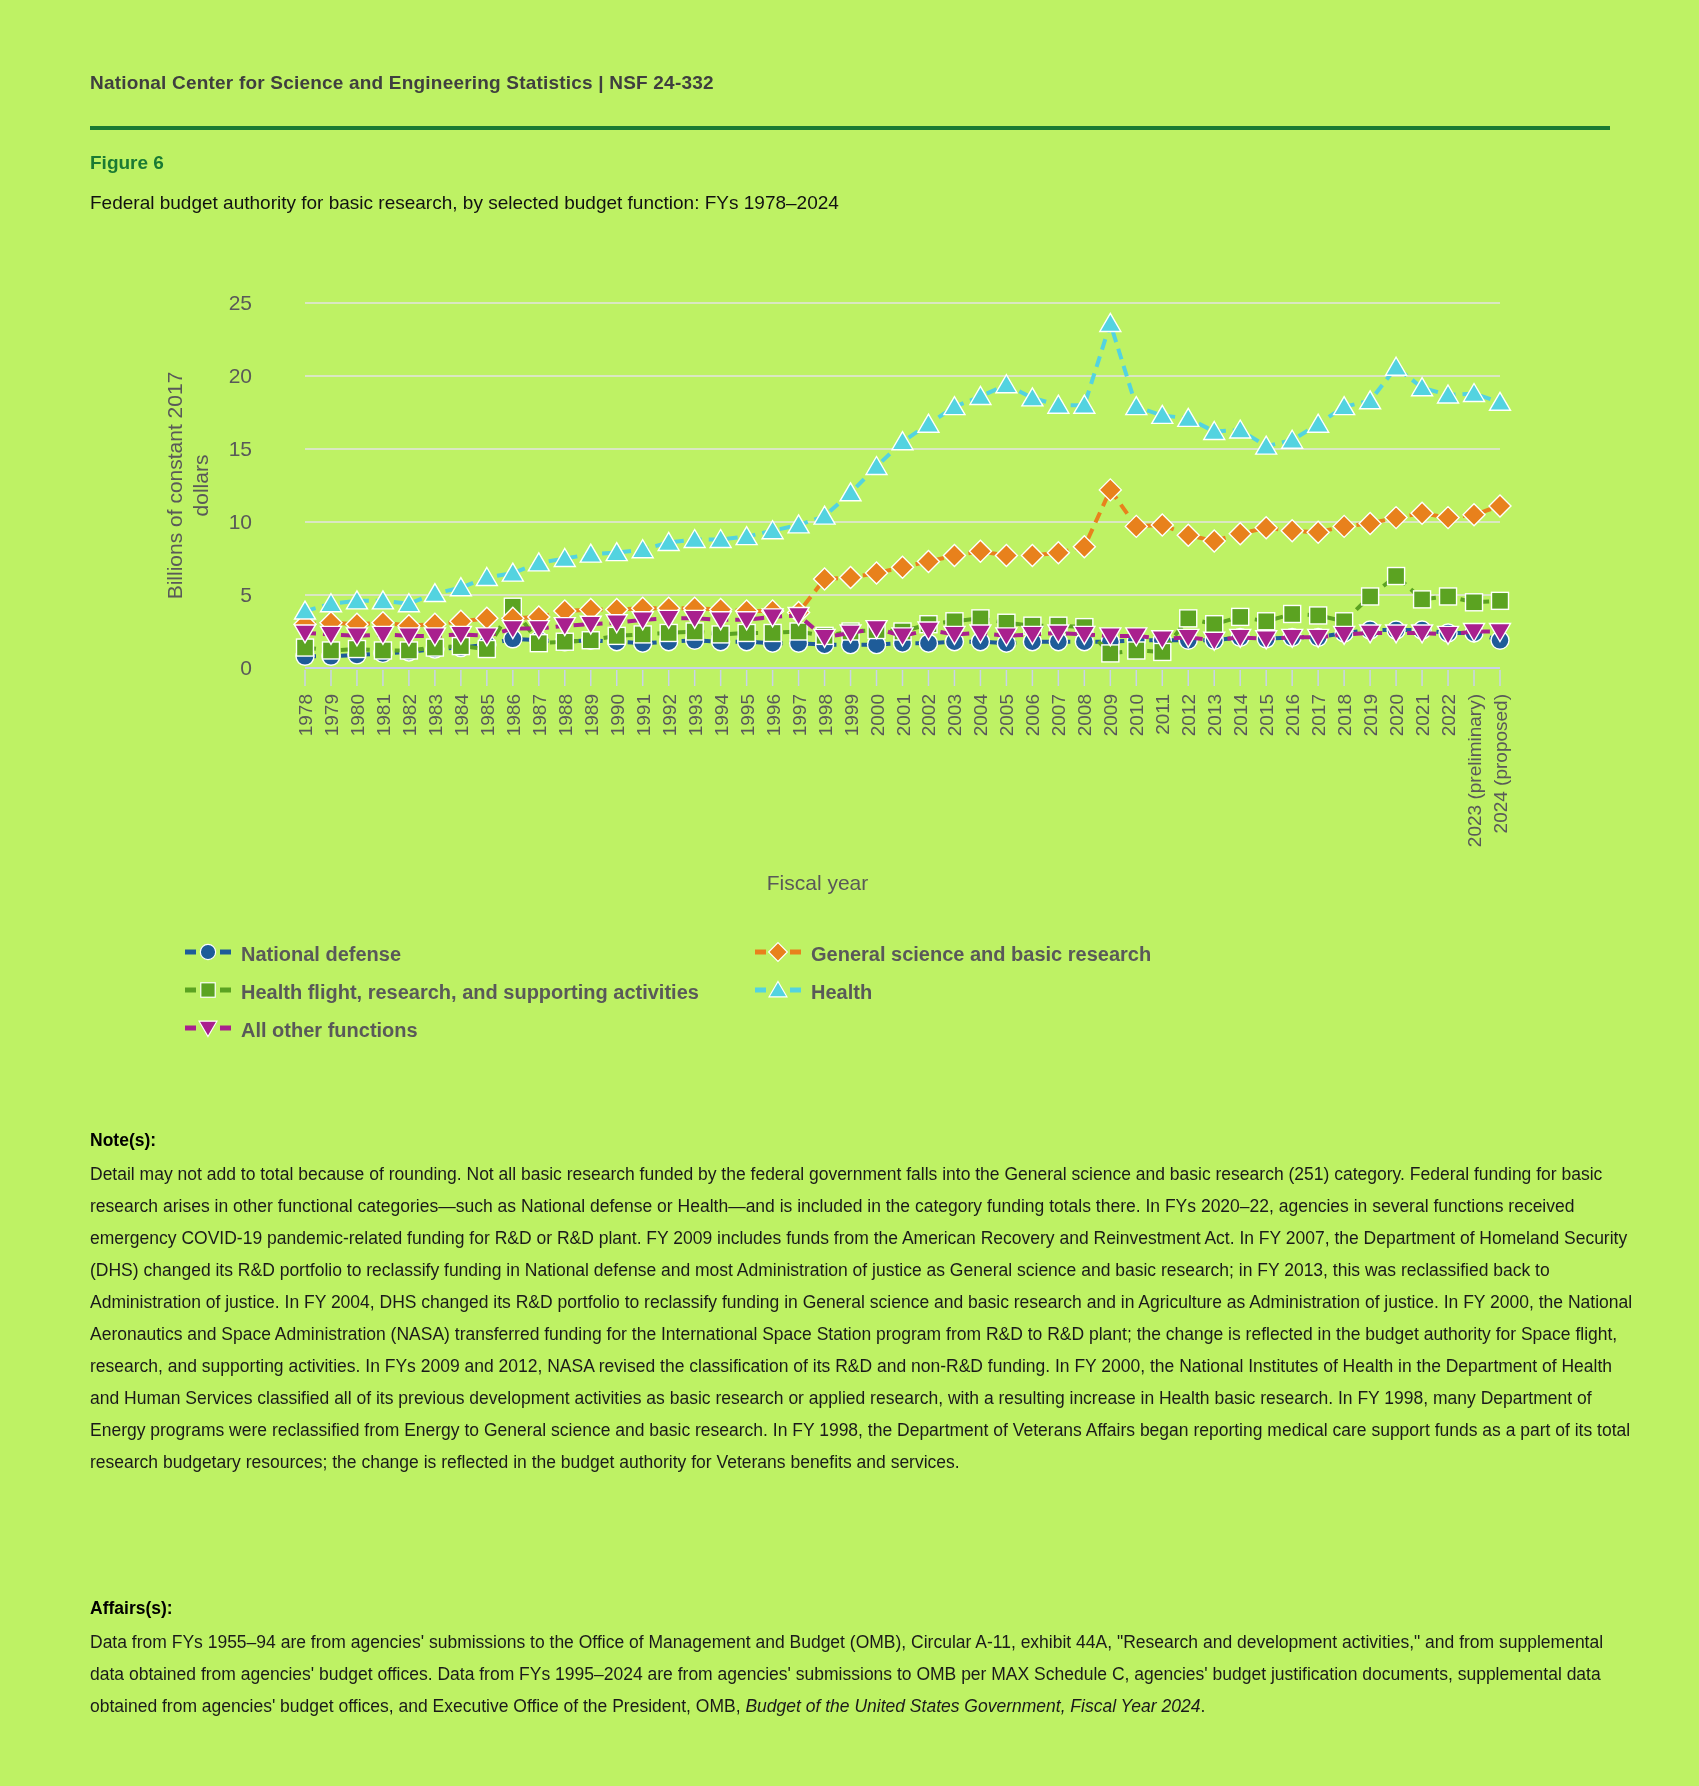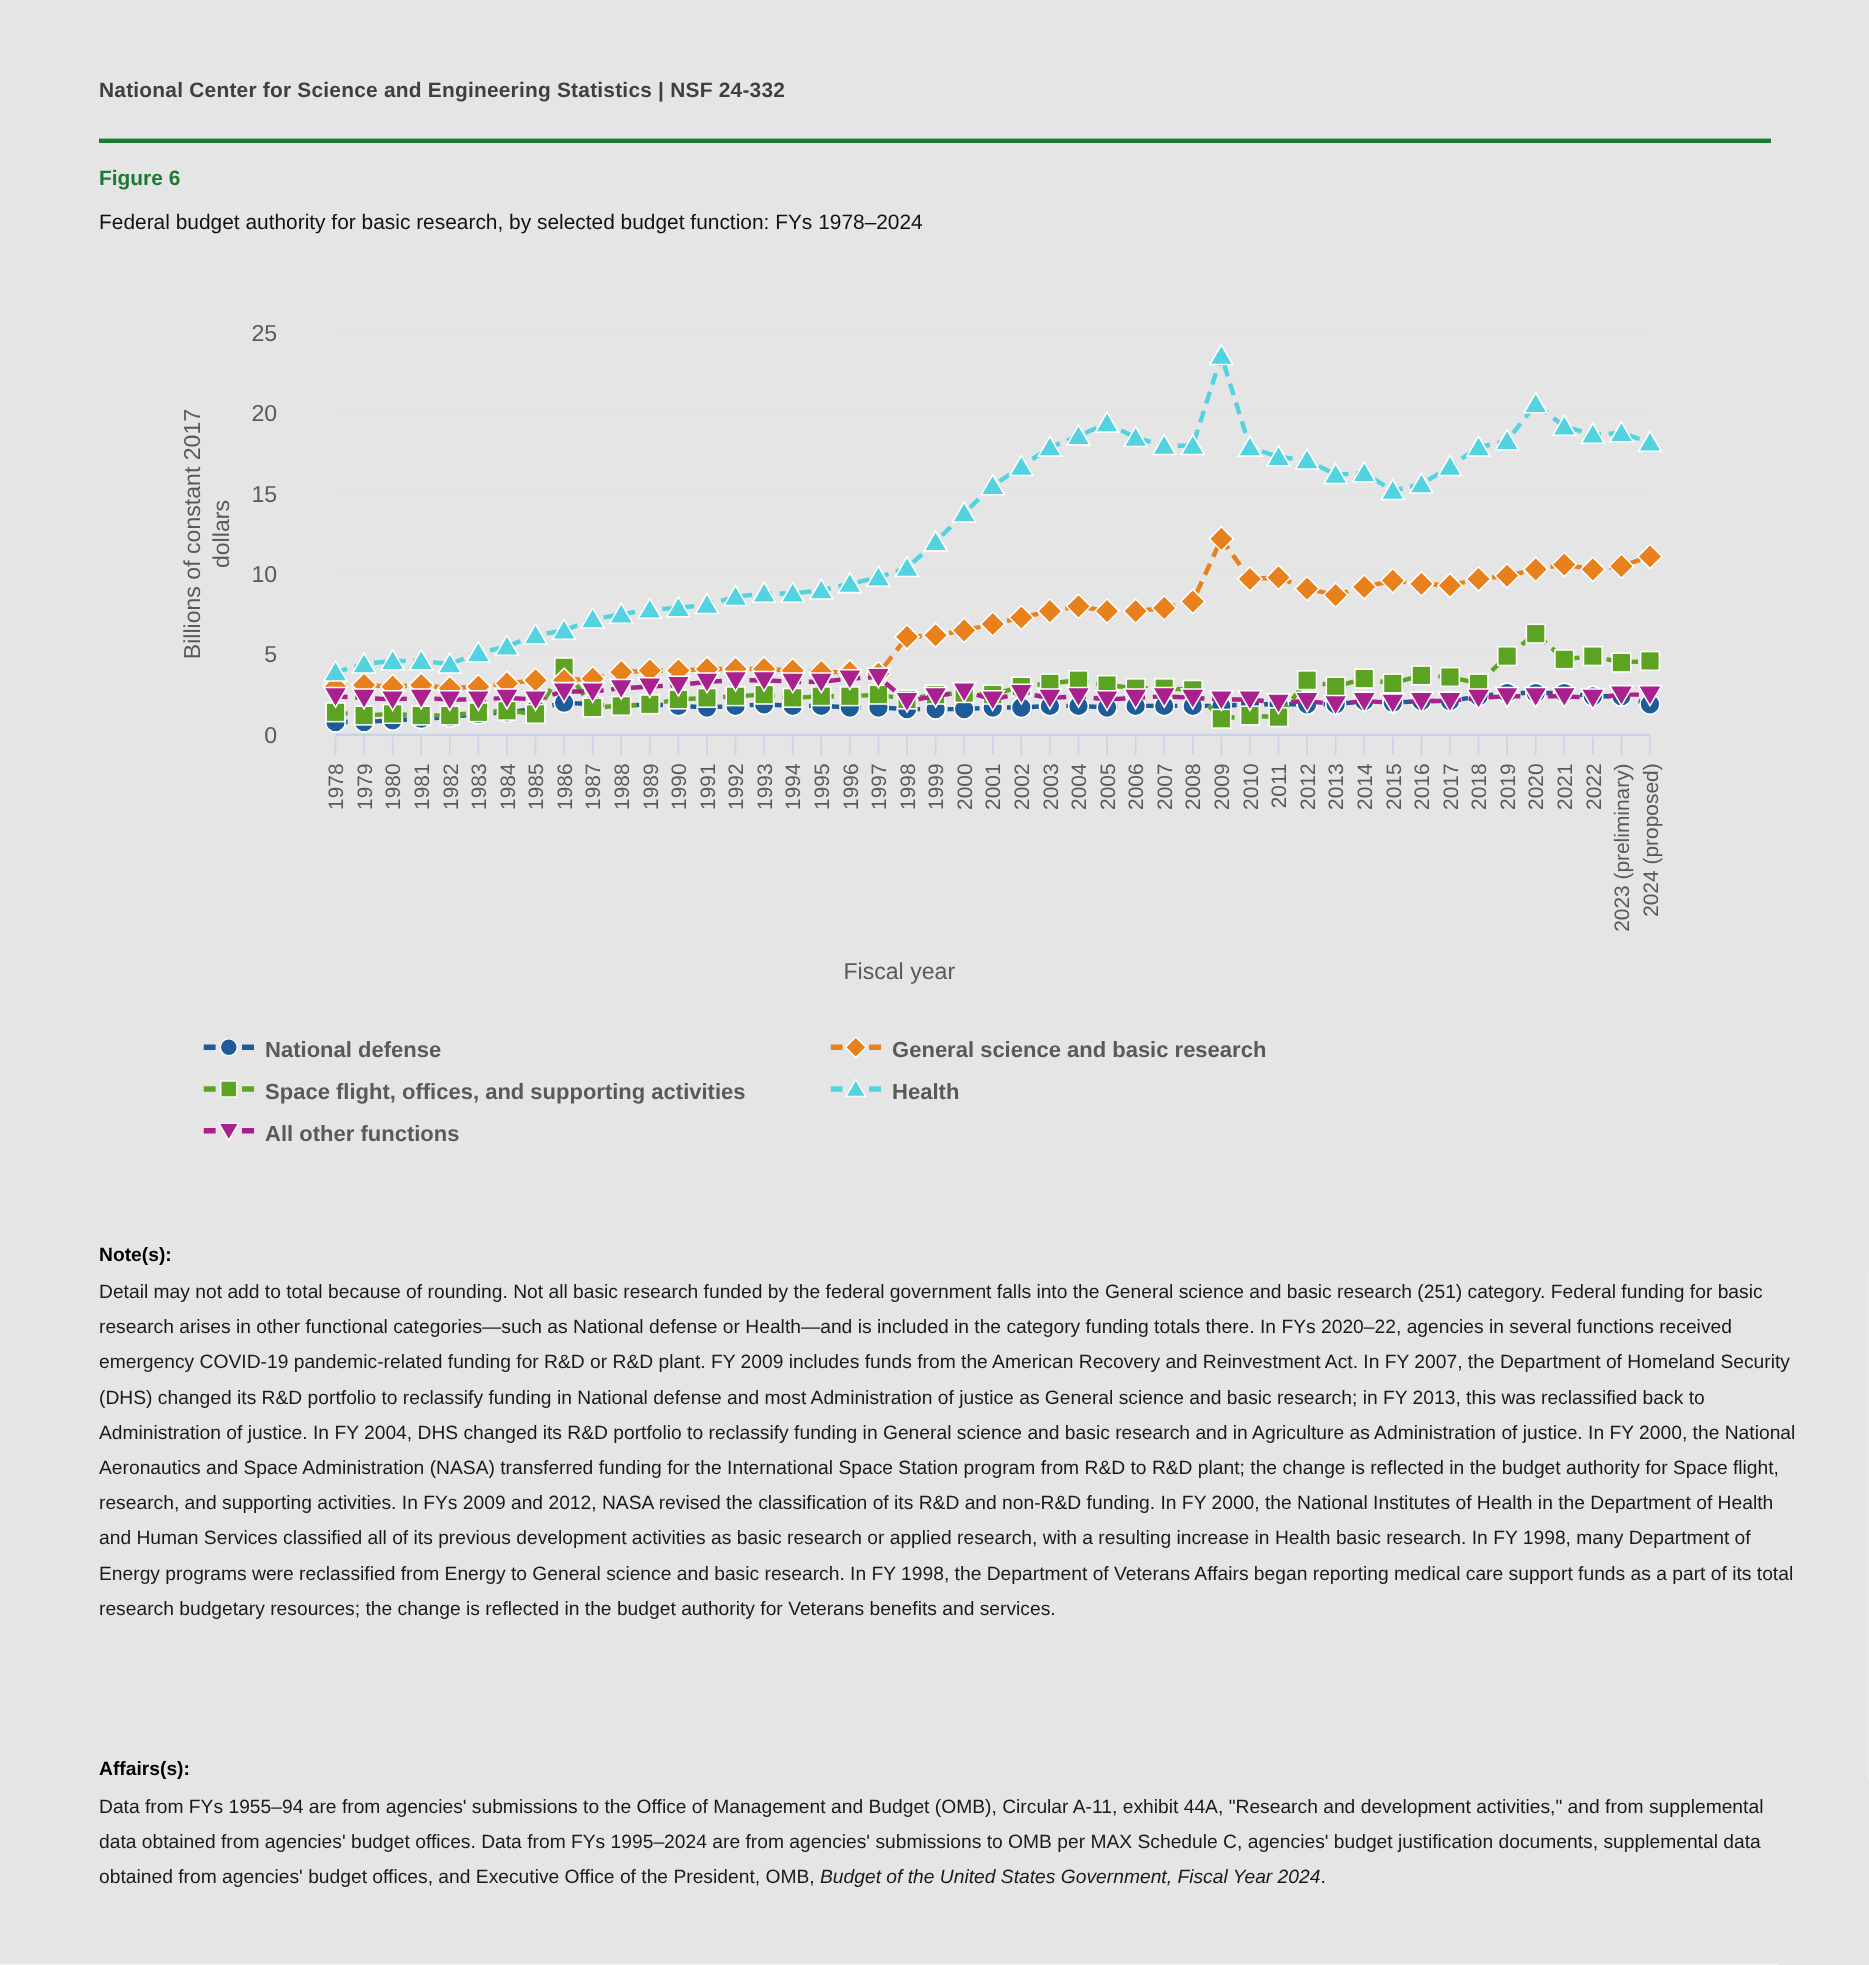--- a/index.html
+++ b/index.html
@@ -1,17 +1,17 @@
 <!DOCTYPE html>
 <html><head>
 <meta charset="utf-8">
 <style>
   html,body{margin:0;padding:0;background:#ffffff;}
   body{font-family:"Liberation Sans","DejaVu Sans",sans-serif;color:#1a1a1a;}
-  #page{position:relative;width:1699px;height:1786px;background:#e5e5e5;overflow:hidden;}
+  #page{position:relative;width:1699px;height:1786px;background:#bef264;overflow:hidden;}
   .abs{position:absolute;}
   #report-header{left:90px;top:72px;font-size:19px;font-weight:bold;color:#3f3f3f;letter-spacing:.2px;}
   #header-rule{left:90px;top:126px;width:1520px;height:4px;background:#1a7a33;}
   #figure-label{left:90px;top:152px;font-size:19px;font-weight:bold;color:#1a7a33;}
   #figure-title{left:90px;top:192px;font-size:19px;font-weight:normal;color:#111;}
   #chart-wrap{left:0;top:240px;width:1699px;height:700px;}
   .legend-item{display:flex;align-items:center;gap:10px;font-size:20px;font-weight:bold;color:#595959;}
   .legend-swatch{flex:0 0 auto;display:inline-block;}
   #notes-heading{left:90px;top:1130px;font-size:17.5px;font-weight:bold;color:#000;}
   #notes-body{left:90px;top:1158px;width:1545px;font-size:17.5px;line-height:32px;color:#1a1a1a;}
@@ -408,21 +408,21 @@
           <path d="M 23 2.6500000000000004 L 32.35 12 L 23 21.35 L 13.65 12 Z" fill="#e8811c" stroke="#ffffff" stroke-width="1.19"></path>
         </svg></span>
     <span>General science and basic research</span>
   </div>
   <div class="abs legend-item" style="left:185px;top:978px;">
     <span class="legend-swatch"><svg width="46" height="24" viewBox="0 0 46 24">
           <line x1="0" y1="12" x2="11" y2="12" stroke="#5ba321" stroke-width="5"></line>
           <line x1="35" y1="12" x2="46" y2="12" stroke="#5ba321" stroke-width="5"></line>
           <rect x="15.775" y="4.775" width="14.45" height="14.45" fill="#5ba321" stroke="#ffffff" stroke-width="1.19"></rect>
         </svg></span>
-    <span>Space flight, offices, and supporting activities</span>
+    <span>Health flight, research, and supporting activities</span>
   </div>
   <div class="abs legend-item" style="left:755px;top:978px;justify-content:flex-end;">
     <span class="legend-swatch"><svg width="46" height="24" viewBox="0 0 46 24">
           <line x1="0" y1="12" x2="11" y2="12" stroke="#53d3e0" stroke-width="5"></line>
           <line x1="35" y1="12" x2="46" y2="12" stroke="#53d3e0" stroke-width="5"></line>
           <path d="M 23 3.5 L 31.924999999999997 18.8 L 14.075000000000001 18.8 Z" fill="#53d3e0" stroke="#ffffff" stroke-width="1.19"></path>
         </svg></span>
     <span>Health</span>
   </div>
   <div class="abs legend-item" style="left:185px;top:1016px;">

